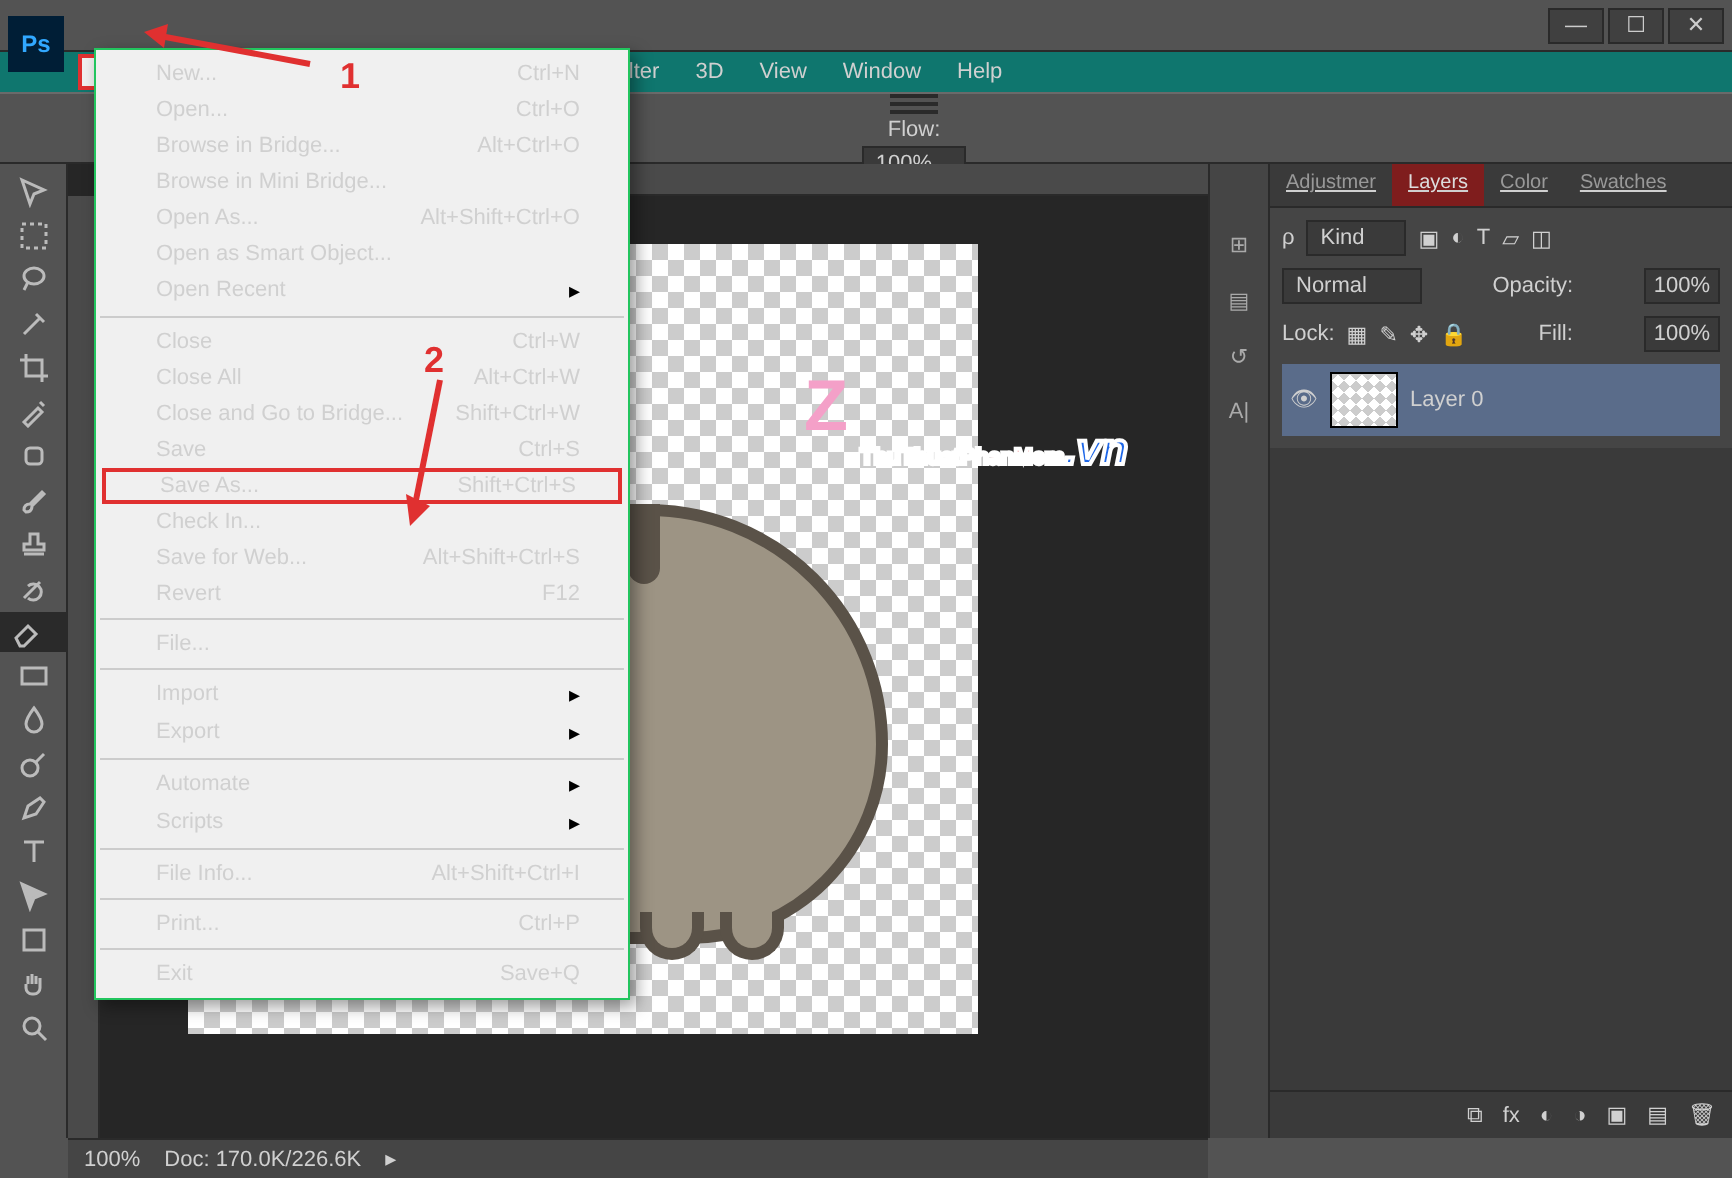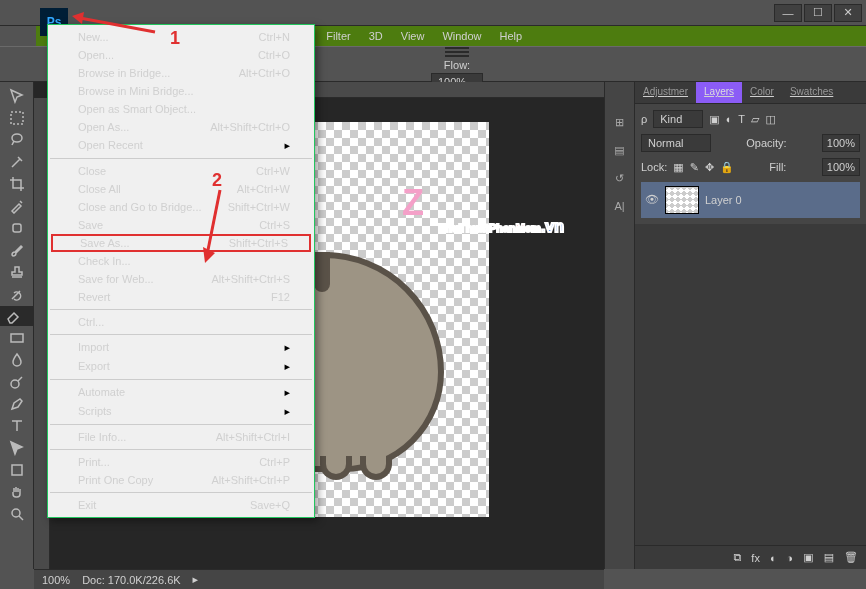--- a/index.html
+++ b/index.html
@@ -4,21 +4,21 @@
 <style>
 * { margin: 0; padding: 0; box-sizing: border-box; font-family: Tahoma, Arial, sans-serif; font-size: 11px; color: #d0d0d0; user-select: none; }
 body { background: #535353; width: 866px; height: 589px; overflow: hidden; position: relative; }
 
 
 .titlebar { height: 26px; background: #535353; display: flex; justify-content: flex-end; align-items: center; border-bottom: 1px solid #2a2a2a; }
 .win-btns { display: flex; gap: 2px; margin-right: 4px; }
 .win-btn { width: 28px; height: 18px; background: #404040; border: 1px solid #2a2a2a; display: flex; align-items: center; justify-content: center; color: #ccc; }
 
 
-.menubar { height: 20px; background: #4d7c0f; display: flex; align-items: center; padding-left: 24px; position: relative; margin-left: 36px; }
+.menubar { height: 20px; background: #0f766e; display: flex; align-items: center; padding-left: 39px; position: relative; }
 .logo { position: absolute; left: 4px; top: -18px; width: 28px; height: 28px; background: #001e36; color: #31a8ff; display: flex; align-items: center; justify-content: center; font-weight: bold; font-size: 12px; }
 .menu-item { padding: 3px 9px; cursor: default; }
 .menu-item.active { background: #f0f0f0; color: #000; border: 2px solid #e03030; padding: 1px 7px; }
 
 
 .optbar { height: 36px; background: #535353; border-top: 1px solid #6a6a6a; border-bottom: 1px solid #2a2a2a; display: flex; align-items: center; padding-left: 48px; gap: 2px; flex-direction: column; }
 .opt-ico { width: 24px; height: 24px; background: #3a3a3a; border: 1px solid #2a2a2a; }
 .opt-sel { background: #3a3a3a; border: 1px solid #2a2a2a; padding: 2px 16px 2px 6px; position: relative; }
 .chk { width: 12px; height: 12px; border: 1px solid #777; background: #3a3a3a; display: inline-block; }
 
@@ -43,29 +43,29 @@
 .cat-leg { position: absolute; bottom: -14px; width: 32px; height: 24px; background: #9d9484; border: 6px solid #5a5248; border-top: none; border-radius: 0 0 16px 16px; }
 .cl1 { left: 50px; } .cl2 { left: 90px; } .cl3 { left: 170px; } .cl4 { left: 210px; }
 .cat-tail { position: absolute; left: -30px; top: 150px; width: 60px; height: 36px; background: #9d9484; border: 6px solid #5a5248; border-radius: 20px 0 0 20px; border-right: none; }
 .tail-stripe { position: absolute; top: 0; width: 8px; height: 100%; background: #5a5248; }
 .ts1 { left: 20px; } .ts2 { left: 34px; }
 .z-letter { position: absolute; right: 40px; top: 10px; font-size: 36px; font-weight: bold; color: #f4a0c8; }
 
 
 .watermark { position: absolute; right: 40px; top: 130px; font-size: 22px; font-weight: bold; color: #1e67e8; -webkit-text-stroke: 2px #fff; }
 .watermark .w2 { color: #e84040; }
-.watermark .w3 { color: #1e67e8; font-size: 16px; }
+.watermark .w3 { color: #1e67e8; font-size: 22px; font-style: italic; }
 
 
 .panels { width: 232px; background: #454545; border-left: 1px solid #2a2a2a; display: flex; flex-direction: column; }
 .dock { width: 30px; background: #454545; border-left: 1px solid #2a2a2a; display: flex; flex-direction: column; gap: 8px; padding-top: 30px; align-items: center; }
 .dock-ico { width: 20px; height: 20px; display: flex; align-items: center; justify-content: center; color: #aaa; }
 .panel-tabs { height: 22px; background: #3a3a3a; display: flex; border-bottom: 1px solid #2a2a2a; text-decoration: underline; }
 .ptab { padding: 4px 8px; font-size: 10px; color: #999; }
-.ptab.act { background: #8b5cf6; color: #ddd; }
+.ptab.act { background: #7f1d1d; color: #ddd; }
 .panel-body { padding: 6px; background: #454545; }
 .row { display: flex; align-items: center; gap: 6px; margin-bottom: 6px; }
 .sel { background: #3a3a3a; border: 1px solid #2a2a2a; padding: 2px 14px 2px 6px; min-width: 50px; }
 .pct { margin-left: auto; background: #3a3a3a; border: 1px solid #2a2a2a; padding: 2px 4px; }
 .layer-row { display: flex; align-items: center; background: #5a6c8a; padding: 4px; gap: 6px; margin-top: 4px; }
 .eye { width: 14px; height: 14px; }
 .layer-thumb { width: 34px; height: 28px; background: #fff; border: 1px solid #000; background-image: linear-gradient(45deg,#ccc 25%,transparent 25%),linear-gradient(-45deg,#ccc 25%,transparent 25%),linear-gradient(45deg,transparent 75%,#ccc 75%),linear-gradient(-45deg,transparent 75%,#ccc 75%); background-size: 6px 6px; }
 .layer-fill { flex: 1; background: #3a3a3a; }
 .panel-foot { margin-top: auto; height: 24px; background: #3a3a3a; border-top: 1px solid #2a2a2a; display: flex; align-items: center; justify-content: flex-end; gap: 10px; padding: 0 8px; color: #888; }
 
@@ -338,26 +338,26 @@
     </div>
     <div class="dd-item">
       <span>Browse in Bridge...</span>
       <span>Alt+Ctrl+O</span>
     </div>
     <div class="dd-item dis">
       <span>Browse in Mini Bridge...</span>
       <span></span>
     </div>
     <div class="dd-item">
+      <span>Open As...</span>
+      <span>Alt+Shift+Ctrl+O</span>
+    </div>
+    <div class="dd-item">
       <span>Open as Smart Object...</span>
       <span></span>
-    </div>
-    <div class="dd-item">
-      <span>Open As...</span>
-      <span>Alt+Shift+Ctrl+O</span>
     </div>
     <div class="dd-item">
       <span>Open Recent</span>
       <span class="sub"></span>
     </div>
     <div class="dd-sep"></div>
     <div class="dd-item">
       <span>Close</span>
       <span>Ctrl+W</span>
     </div>
@@ -384,21 +384,21 @@
     <div class="dd-item">
       <span>Save for Web...</span>
       <span>Alt+Shift+Ctrl+S</span>
     </div>
     <div class="dd-item">
       <span>Revert</span>
       <span>F12</span>
     </div>
     <div class="dd-sep"></div>
     <div class="dd-item">
-      <span>Ctrl...</span>
+      <span>File...</span>
       <span></span>
     </div>
     <div class="dd-sep"></div>
     <div class="dd-item">
       <span>Import</span>
       <span class="sub"></span>
     </div>
     <div class="dd-item">
       <span>Export</span>
       <span class="sub"></span>
@@ -414,24 +414,20 @@
     </div>
     <div class="dd-sep"></div>
     <div class="dd-item">
       <span>File Info...</span>
       <span>Alt+Shift+Ctrl+I</span>
     </div>
     <div class="dd-sep"></div>
     <div class="dd-item">
       <span>Print...</span>
       <span>Ctrl+P</span>
-    </div>
-    <div class="dd-item">
-      <span>Print One Copy</span>
-      <span>Alt+Shift+Ctrl+P</span>
     </div>
     <div class="dd-sep"></div>
     <div class="dd-item">
       <span>Exit</span>
       <span>Save+Q</span>
     </div>
   </div>
 
 <svg class="arrow" style="left:70px;top:10px" width="90" height="30">
   <path class="arrow-line" d="M85 22 L10 8"></path>

